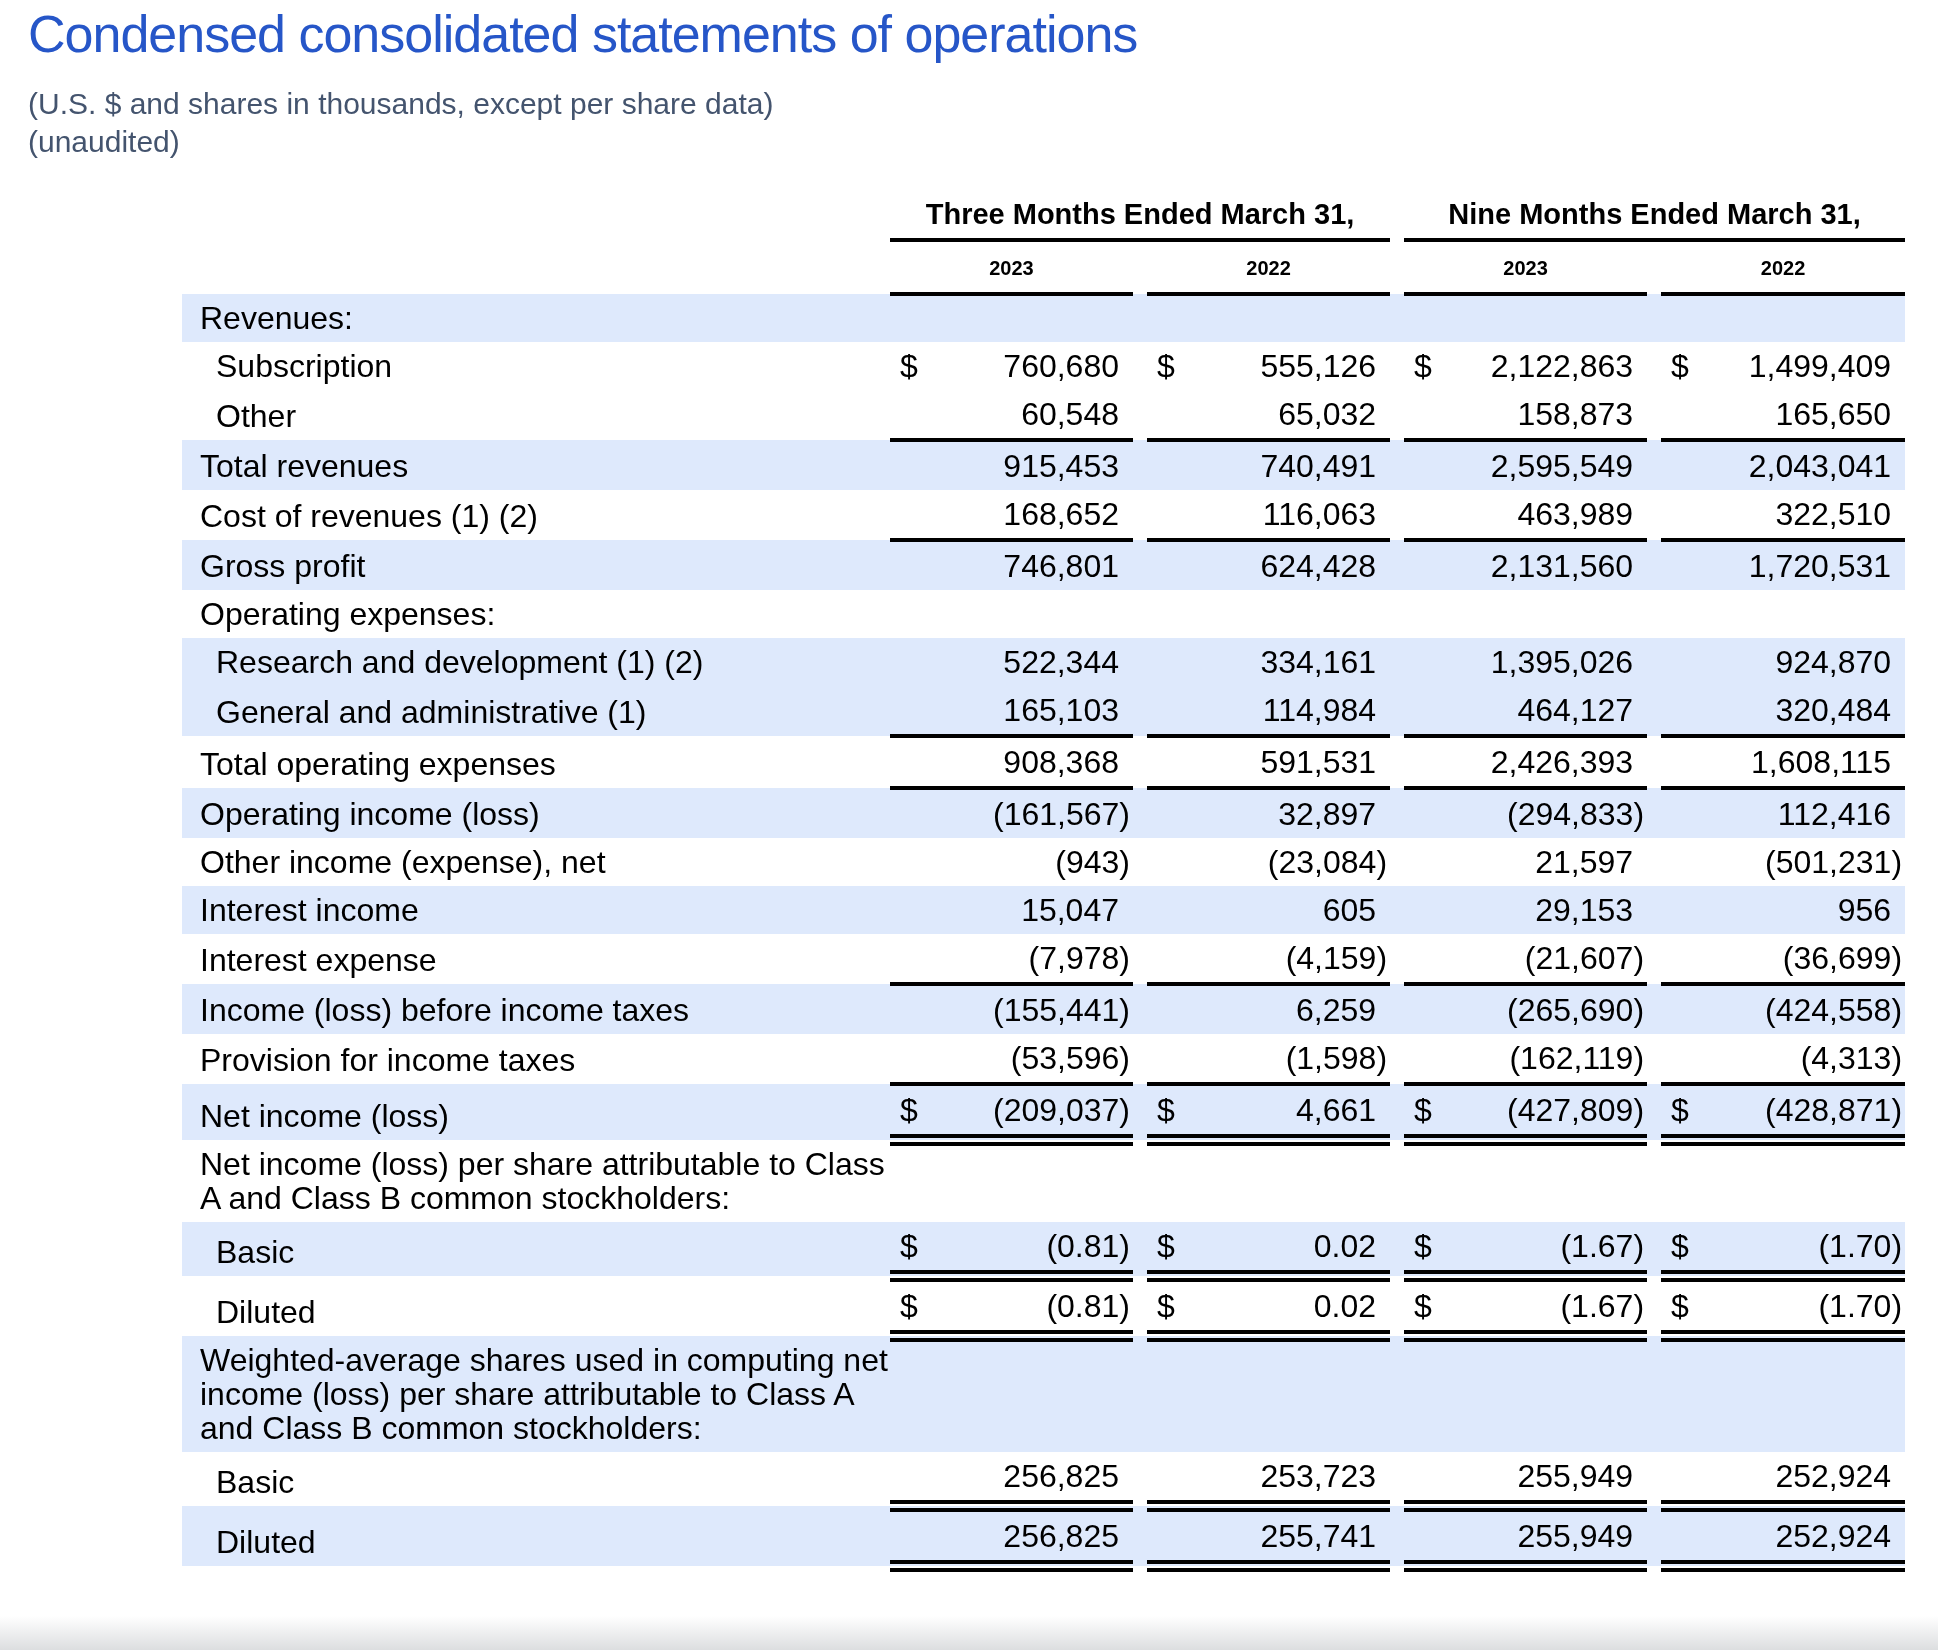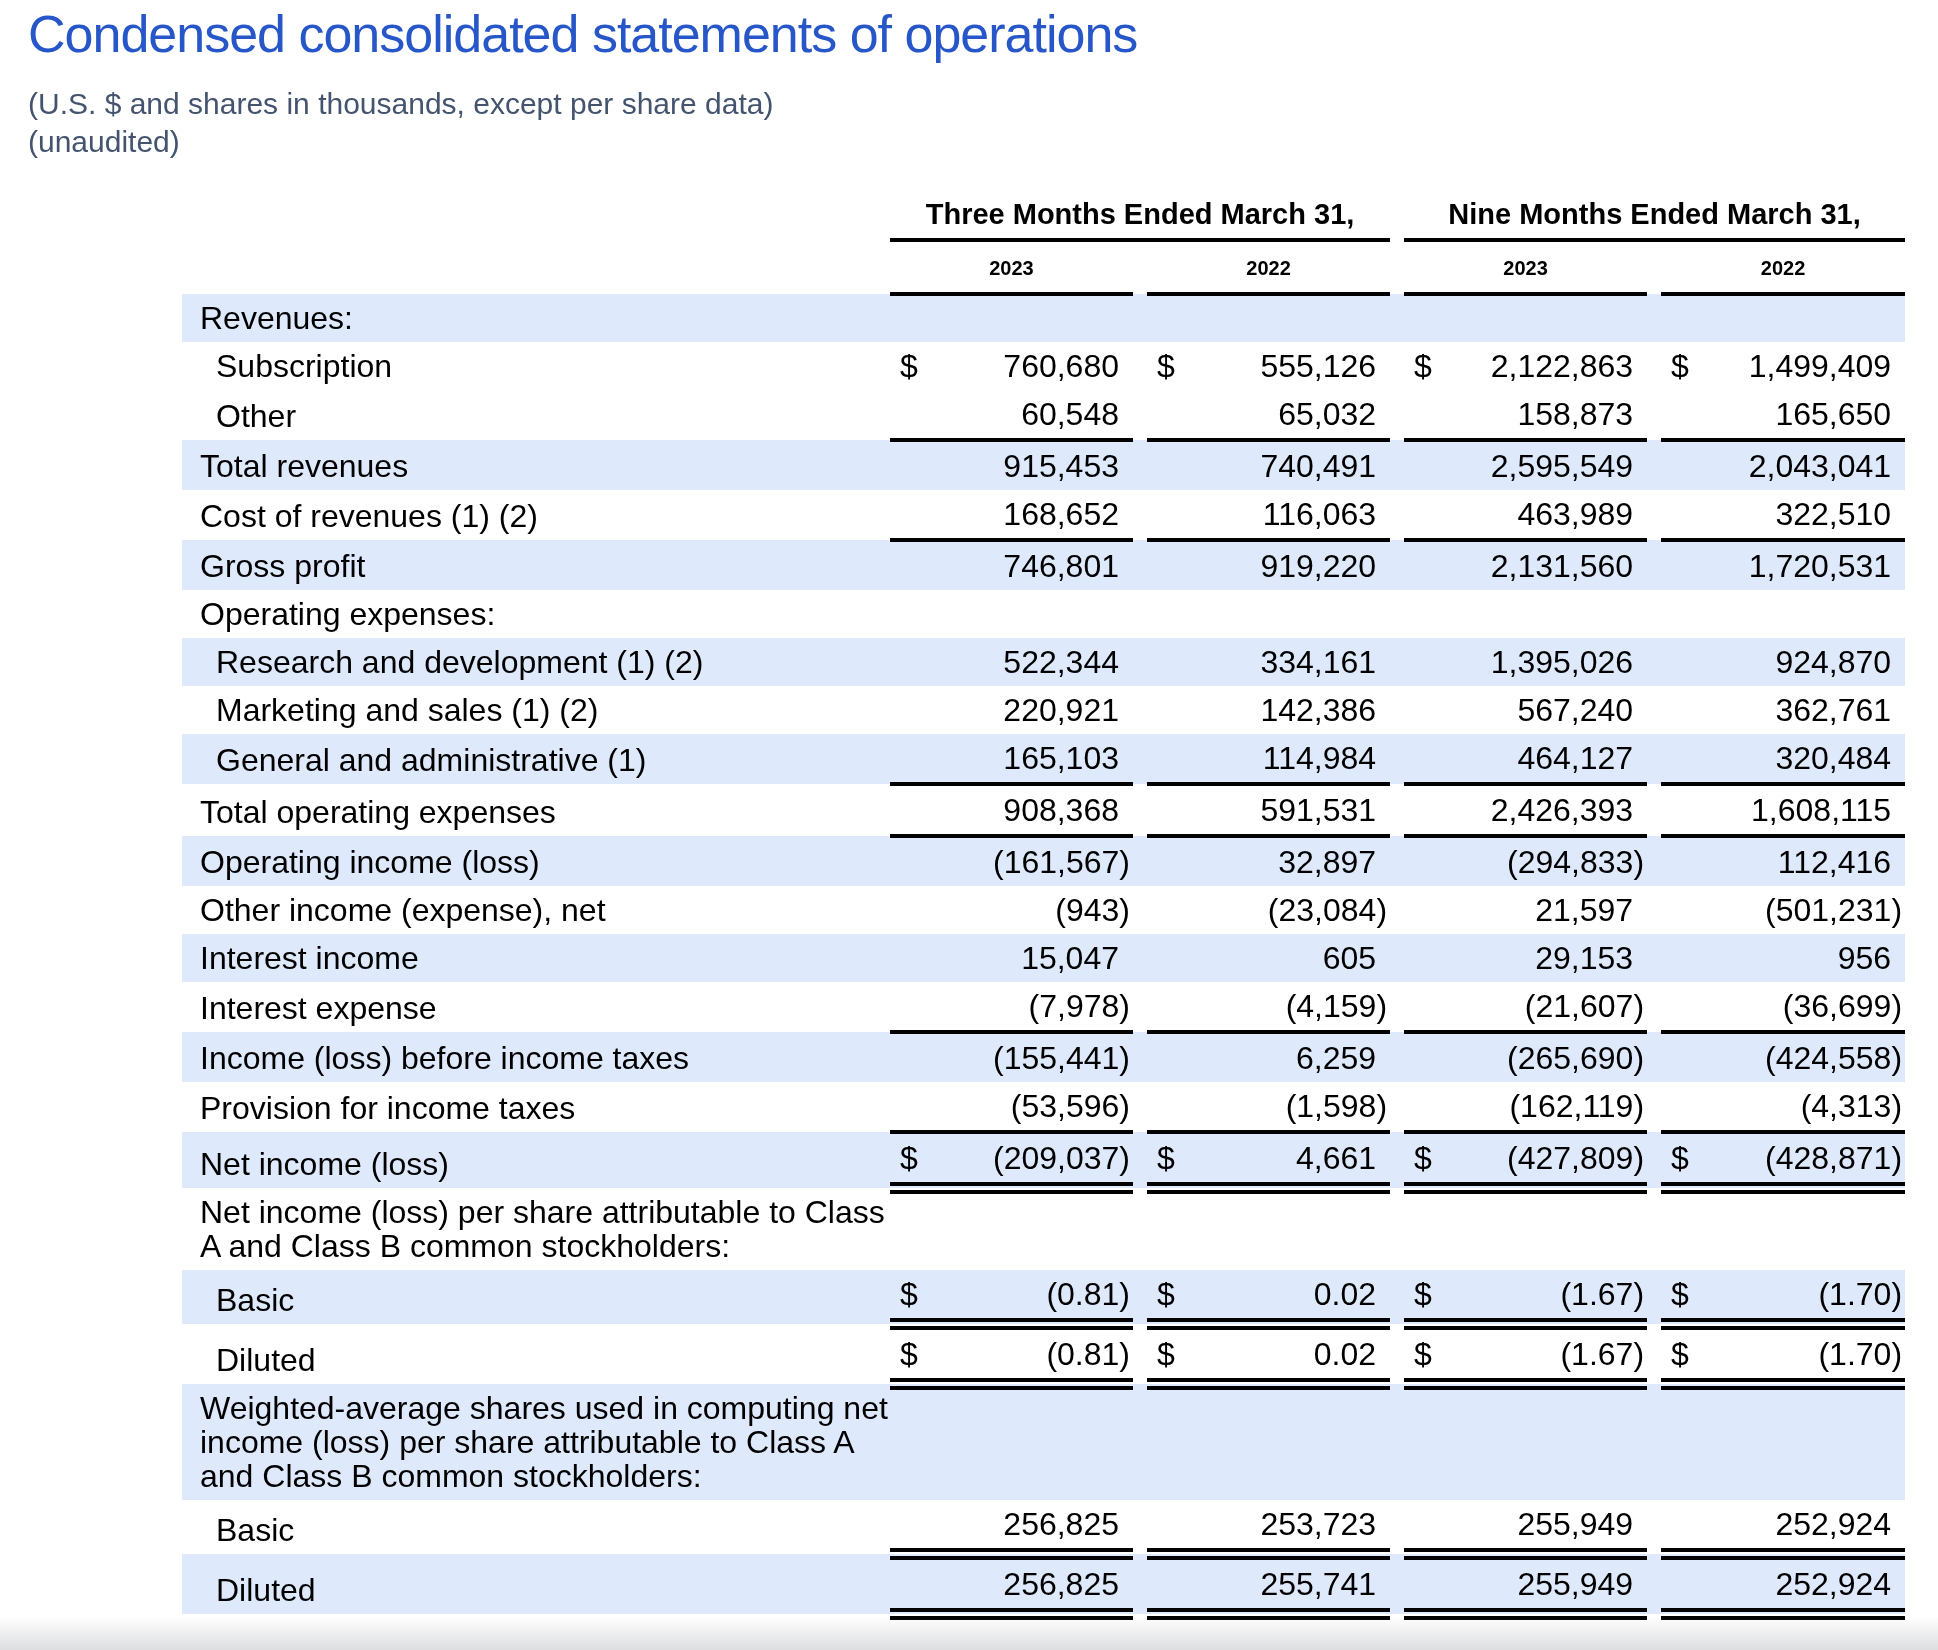--- a/index.html
+++ b/index.html
@@ -172,21 +172,21 @@
         <td class="gap"></td>
         <td class="cur u1"></td>
         <td class="num u1">322,510</td>
       </tr>
       <tr class="stripe">
         <td class="label">Gross profit</td>
         <td class="cur"></td>
         <td class="num">746,801</td>
         <td class="gap"></td>
         <td class="cur"></td>
-        <td class="num">919,220</td>
+        <td class="num">624,428</td>
         <td class="gap"></td>
         <td class="cur"></td>
         <td class="num">2,131,560</td>
         <td class="gap"></td>
         <td class="cur"></td>
         <td class="num">1,720,531</td>
       </tr>
       <tr class="plain">
         <td class="label">Operating expenses:</td>
         <td class="cur"></td>
@@ -207,34 +207,20 @@
         <td class="num">522,344</td>
         <td class="gap"></td>
         <td class="cur"></td>
         <td class="num">334,161</td>
         <td class="gap"></td>
         <td class="cur"></td>
         <td class="num">1,395,026</td>
         <td class="gap"></td>
         <td class="cur"></td>
         <td class="num">924,870</td>
-      </tr>
-      <tr class="plain">
-        <td class="label ind">Marketing and sales (1) (2)</td>
-        <td class="cur"></td>
-        <td class="num">220,921</td>
-        <td class="gap"></td>
-        <td class="cur"></td>
-        <td class="num">142,386</td>
-        <td class="gap"></td>
-        <td class="cur"></td>
-        <td class="num">567,240</td>
-        <td class="gap"></td>
-        <td class="cur"></td>
-        <td class="num">362,761</td>
       </tr>
       <tr class="stripe">
         <td class="label ind">General and administrative (1)</td>
         <td class="cur u1"></td>
         <td class="num u1">165,103</td>
         <td class="gap"></td>
         <td class="cur u1"></td>
         <td class="num u1">114,984</td>
         <td class="gap"></td>
         <td class="cur u1"></td>

